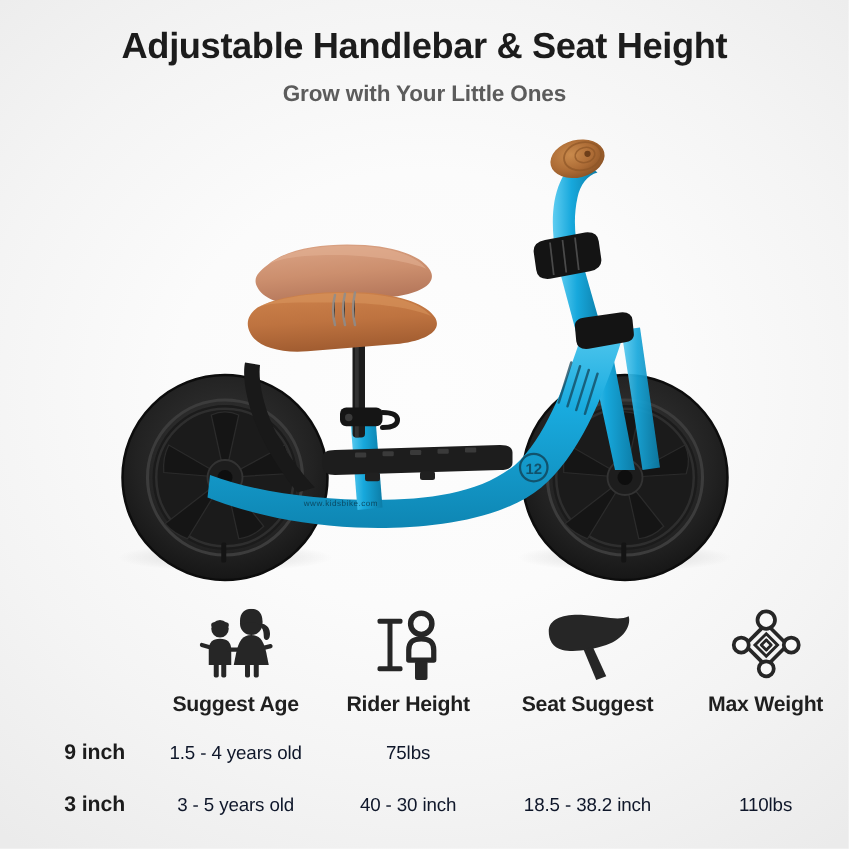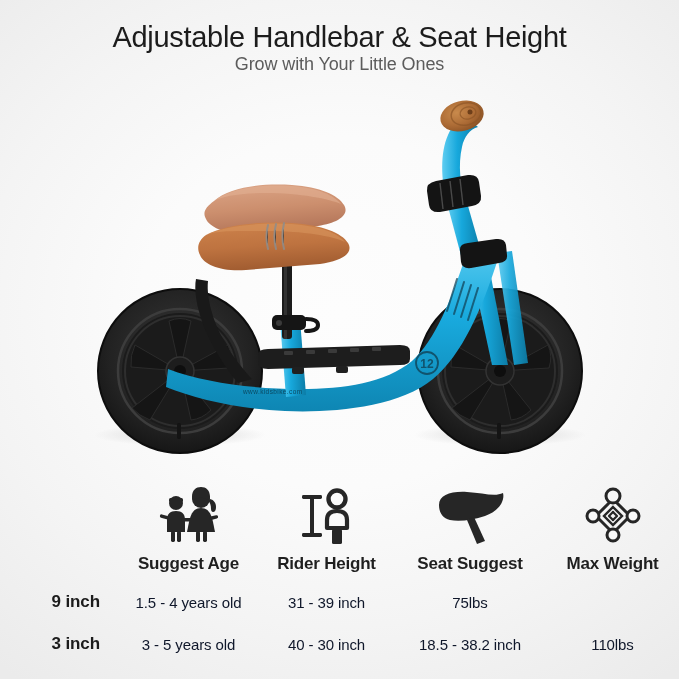--- a/index.html
+++ b/index.html
@@ -10,26 +10,26 @@
     overflow:hidden;
   }
   body {
     background: radial-gradient(ellipse 78% 68% at 50% 46%, #fdfdfd 0%, #fbfbfb 38%, #f4f4f4 68%, #ebebeb 100%);
     position:relative;
   }
 
   
   .header { padding-top:22px; text-align:center; }
   .title {
-    font-size:29px; font-weight:normal; color:#1c1c1c;
+    font-size:29px; font-weight:bold; color:#1c1c1c;
     letter-spacing:-0.3px; line-height:1.1;
   }
   .subtitle {
-    margin-top:0; font-size:18px; color:#5c5c5c;
-    font-weight:normal; letter-spacing:-0.1px;
+    margin-top:11px; font-size:18px; color:#5c5c5c;
+    font-weight:bold; letter-spacing:-0.1px;
   }
 
   
   .hero { position:relative; width:595px; height:375px; margin-top:8px; }
   .bike-stage { position:absolute; inset:0; }
   .bike-svg { position:absolute; left:0; top:0; }
 
   
   .spec { position:absolute; left:0; top:481px; width:679px; }
   .spec-grid {
@@ -318,21 +318,20 @@
     <div class="hdr-cell"></div>
     <div class="hdr-cell">Suggest Age</div>
     <div class="hdr-cell">Rider Height</div>
     <div class="hdr-cell">Seat Suggest</div>
     <div class="hdr-cell">Max Weight</div>
   </div>
 
   <div class="spec-grid">
     <div class="row-cell rowlabel">9 inch</div>
     <div class="row-cell">1.5 - 4 years old</div>
-    <div class="row-cell">31 - 39 inch</div>
     <div class="row-cell">75lbs</div>
   </div>
 
   <div class="spec-grid">
     <div class="row-cell rowlabel">3 inch</div>
     <div class="row-cell">3 - 5 years old</div>
     <div class="row-cell">40 - 30 inch</div>
     <div class="row-cell">18.5 - 38.2 inch</div>
     <div class="row-cell">110lbs</div>
   </div>

